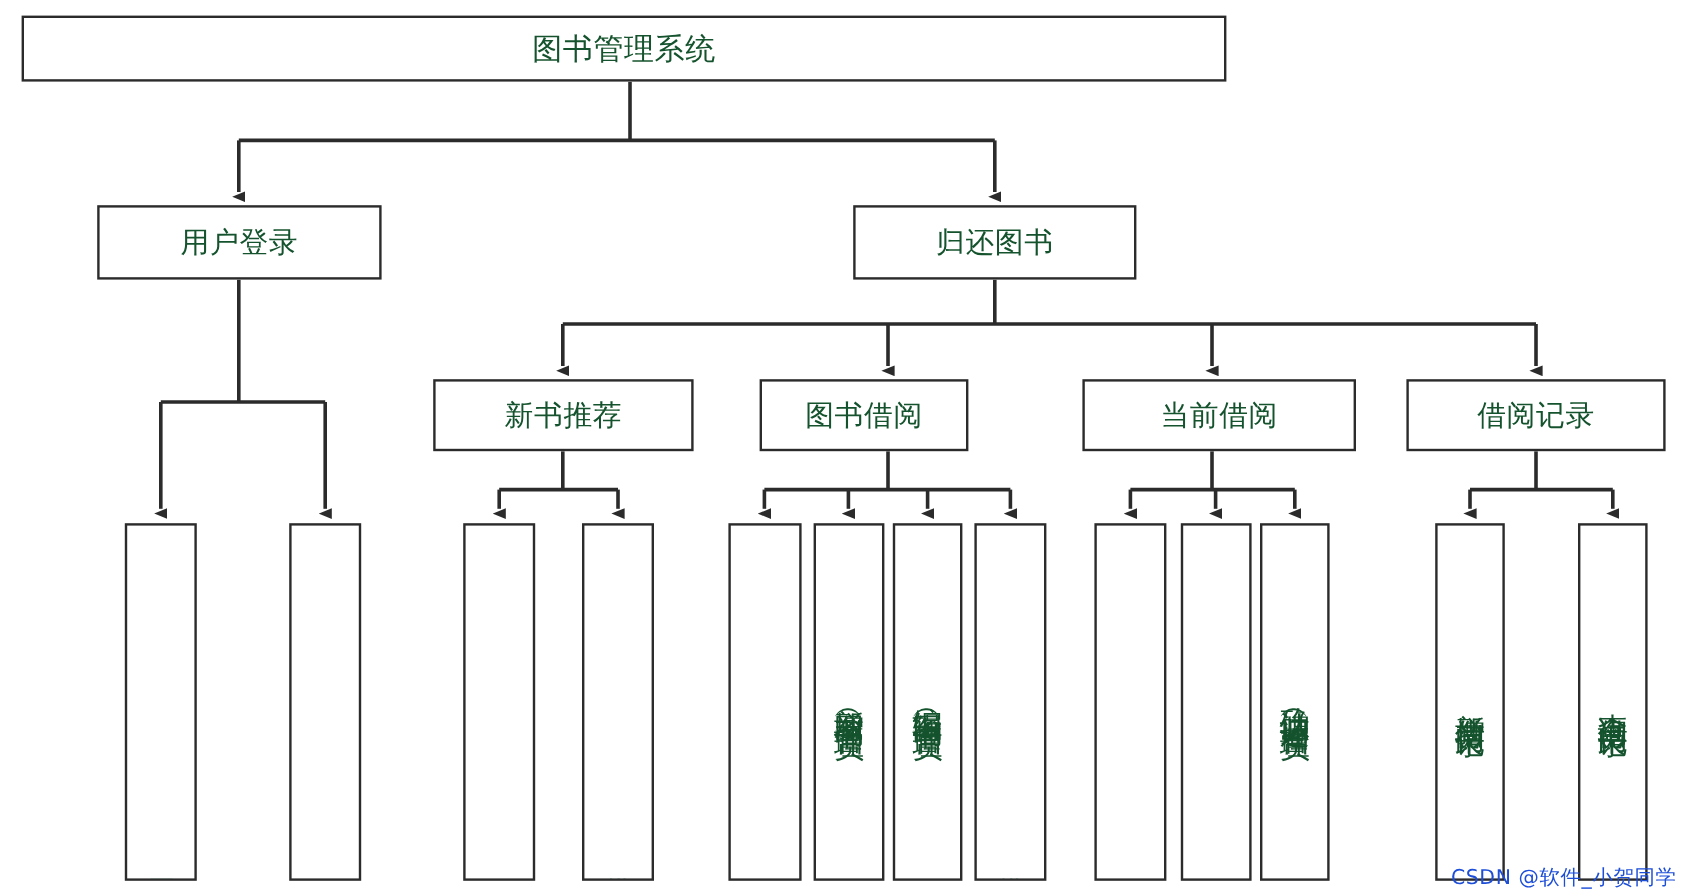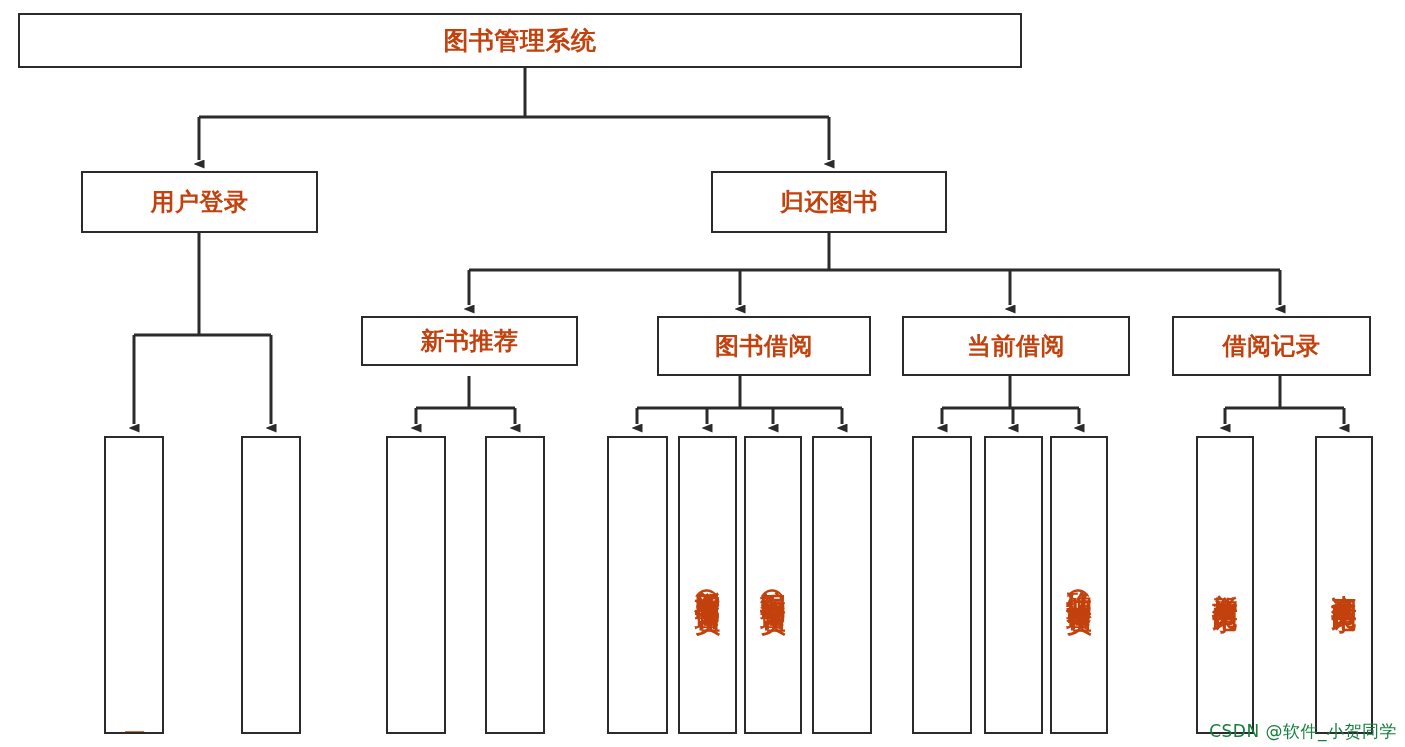--- a/index.html
+++ b/index.html
@@ -38,22 +38,21 @@
     display: flex;
     align-items: center;
     justify-content: center;
     overflow: hidden;
   }
   .node-label {
     font-size: 24px;
     line-height: 1.12;
     letter-spacing: 0.5px;
     white-space: nowrap;
-    color: #c2410c;
-    font-weight: bold;
+    color: #14532d;
   }
   
   .node.horizontal .node-label {
     writing-mode: horizontal-tb;
   }
   
   .node.vertical {
     align-items: flex-end;
     justify-content: center;
     padding-bottom: 2px;
@@ -70,21 +69,21 @@
     align-items: center;
   }
   #root-node .node-label {
     font-size: 25px;
   }
   #watermark {
     position: absolute;
     right: 8px;
     bottom: 4px;
     font-size: 17px;
-    color: #15803d;
+    color: #1d4ed8;
     white-space: nowrap;
     letter-spacing: 0.5px;
   }
 </style>
 </head>
 <body>
 
 <div id="diagram-root">
 
   <svg class="connector-layer" viewBox="0 0 1405 747" xmlns="http://www.w3.org/2000/svg">
@@ -156,30 +155,30 @@
     <span class="node-label">图书管理系统</span>
   </div>
 
   <div class="node horizontal" style="left:81px; top:171px; width:237px; height:62px;">
     <span class="node-label">用户登录</span>
   </div>
   <div class="node horizontal" style="left:711px; top:171px; width:236px; height:62px;">
     <span class="node-label">归还图书</span>
   </div>
 
-  <div class="node horizontal" style="left:361px; top:316px; width:217px; height:50px;">
+  <div class="node horizontal" style="left:361px; top:316px; width:217px; height:60px;">
     <span class="node-label">新书推荐</span>
   </div>
-  <div class="node horizontal" style="left:657px; top:316px; width:214px; height:60px;">
+  <div class="node horizontal" style="left:633px; top:316px; width:174px; height:60px;">
     <span class="node-label">图书借阅</span>
   </div>
   <div class="node horizontal" style="left:902px; top:316px; width:228px; height:60px;">
     <span class="node-label">当前借阅</span>
   </div>
-  <div class="node horizontal" style="left:1172px; top:316px; width:199px; height:60px;">
+  <div class="node horizontal" style="left:1172px; top:316px; width:216px; height:60px;">
     <span class="node-label">借阅记录</span>
   </div>
 
   <div class="node vertical" style="left:104px; top:436px; width:60px; height:298px;">
     <span class="node-label">用户登录</span>
   </div>
   <div class="node vertical" style="left:241px; top:436px; width:60px; height:298px;">
     <span class="node-label">注销登录</span>
   </div>
 

